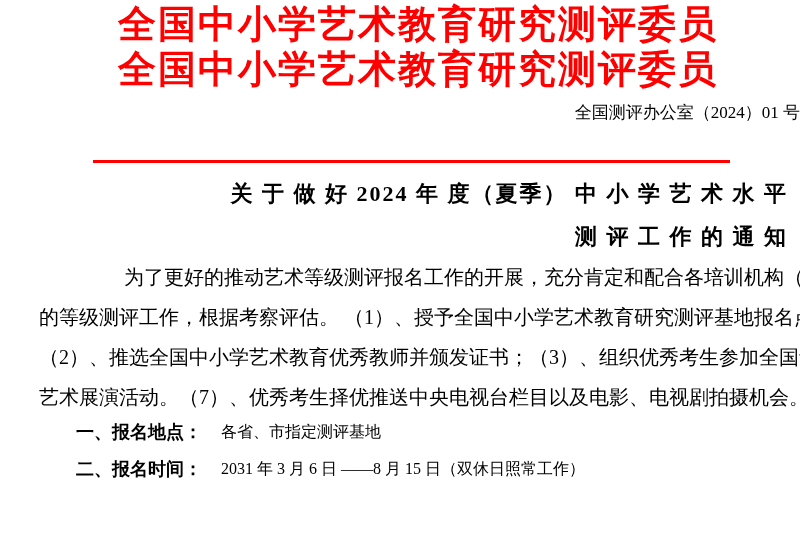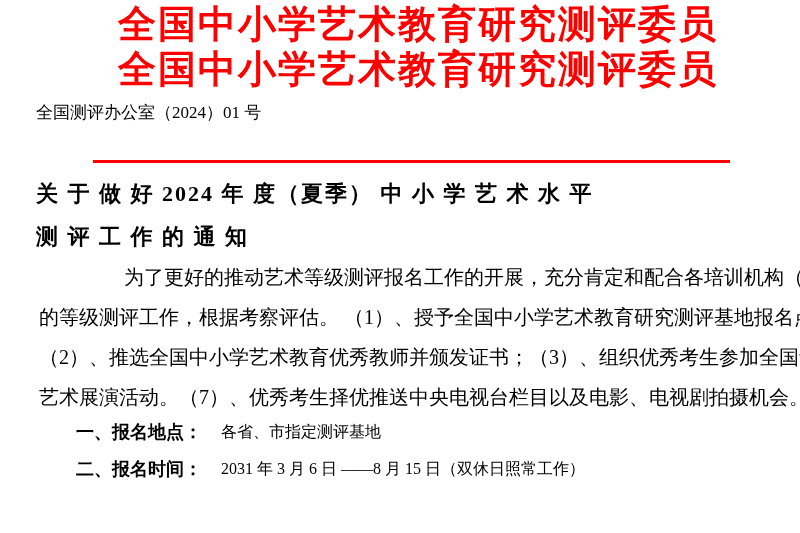--- a/index.html
+++ b/index.html
@@ -28,38 +28,38 @@
     font-size: 38px;
     line-height: 45px;
     letter-spacing: 2px;
     white-space: nowrap;
   }
   .doc-number {
     position: absolute;
     top: 101px;
     left: 0;
     width: 764px;
-    text-align: left;
+    text-align: right;
     font-size: 17px;
     line-height: 24px;
   }
   .red-rule {
     position: absolute;
     top: 160px;
     left: 57px;
     width: 637px;
     height: 3px;
     background: #fe0000;
   }
   .notice-heading {
     position: absolute;
     top: 172px;
     left: 0;
     width: 752px;
-    text-align: left;
+    text-align: right;
     font-weight: bold;
     font-size: 22px;
     line-height: 43px;
     letter-spacing: 2px;
     white-space: nowrap;
   }
   .body-block {
     position: absolute;
     top: 257px;
     left: 3px;

